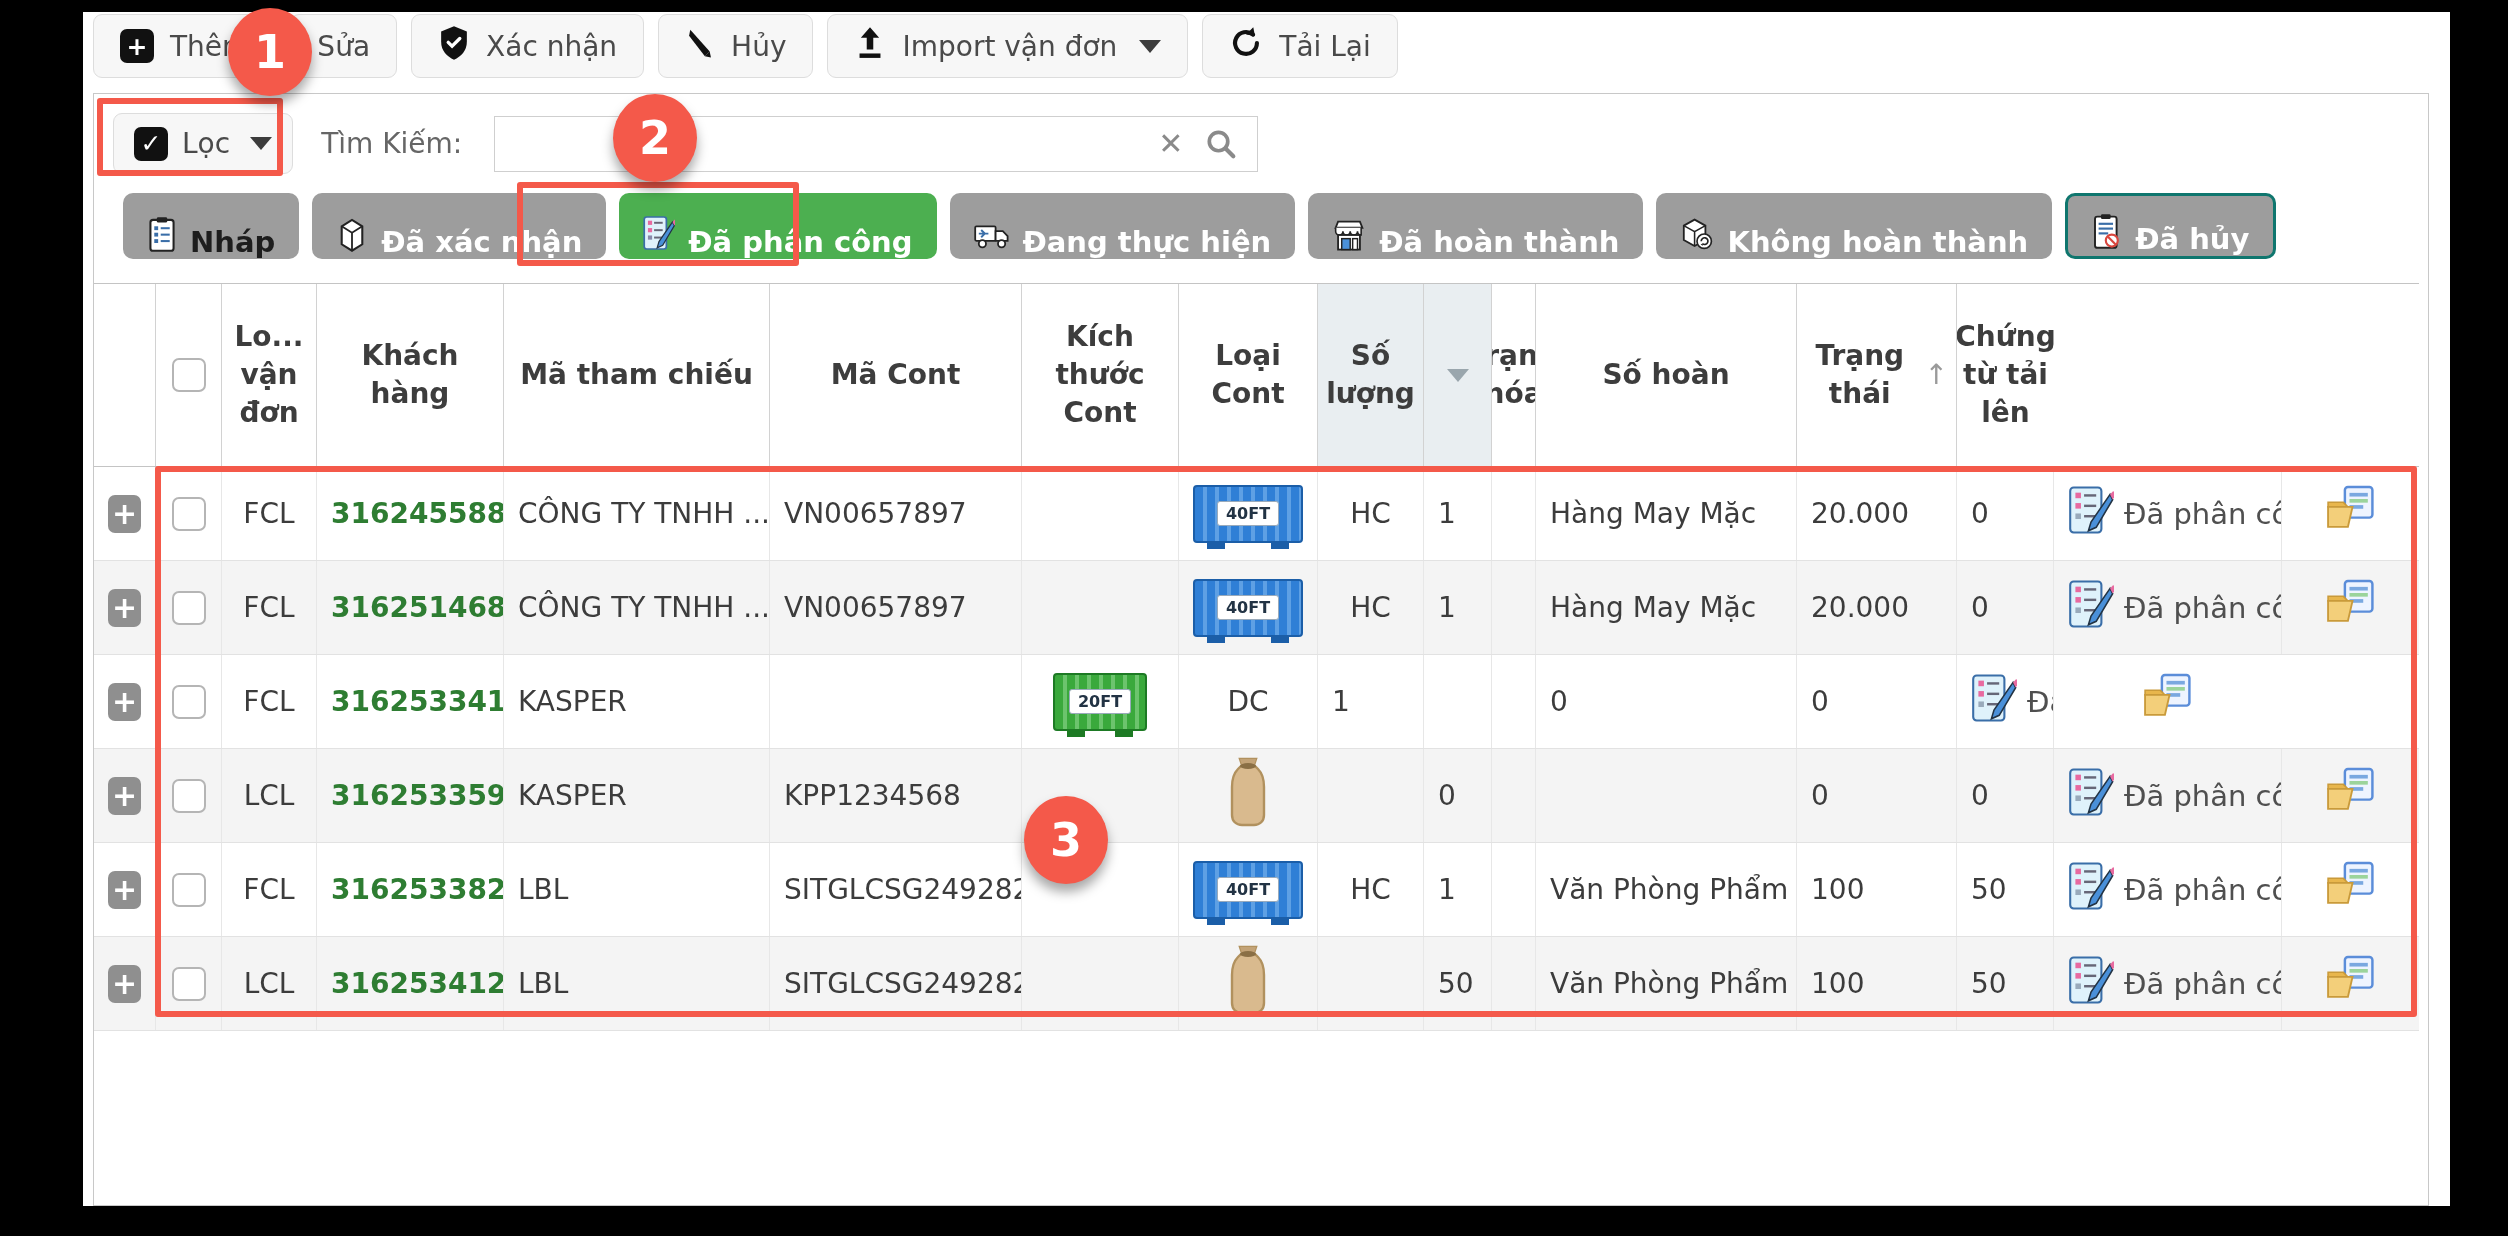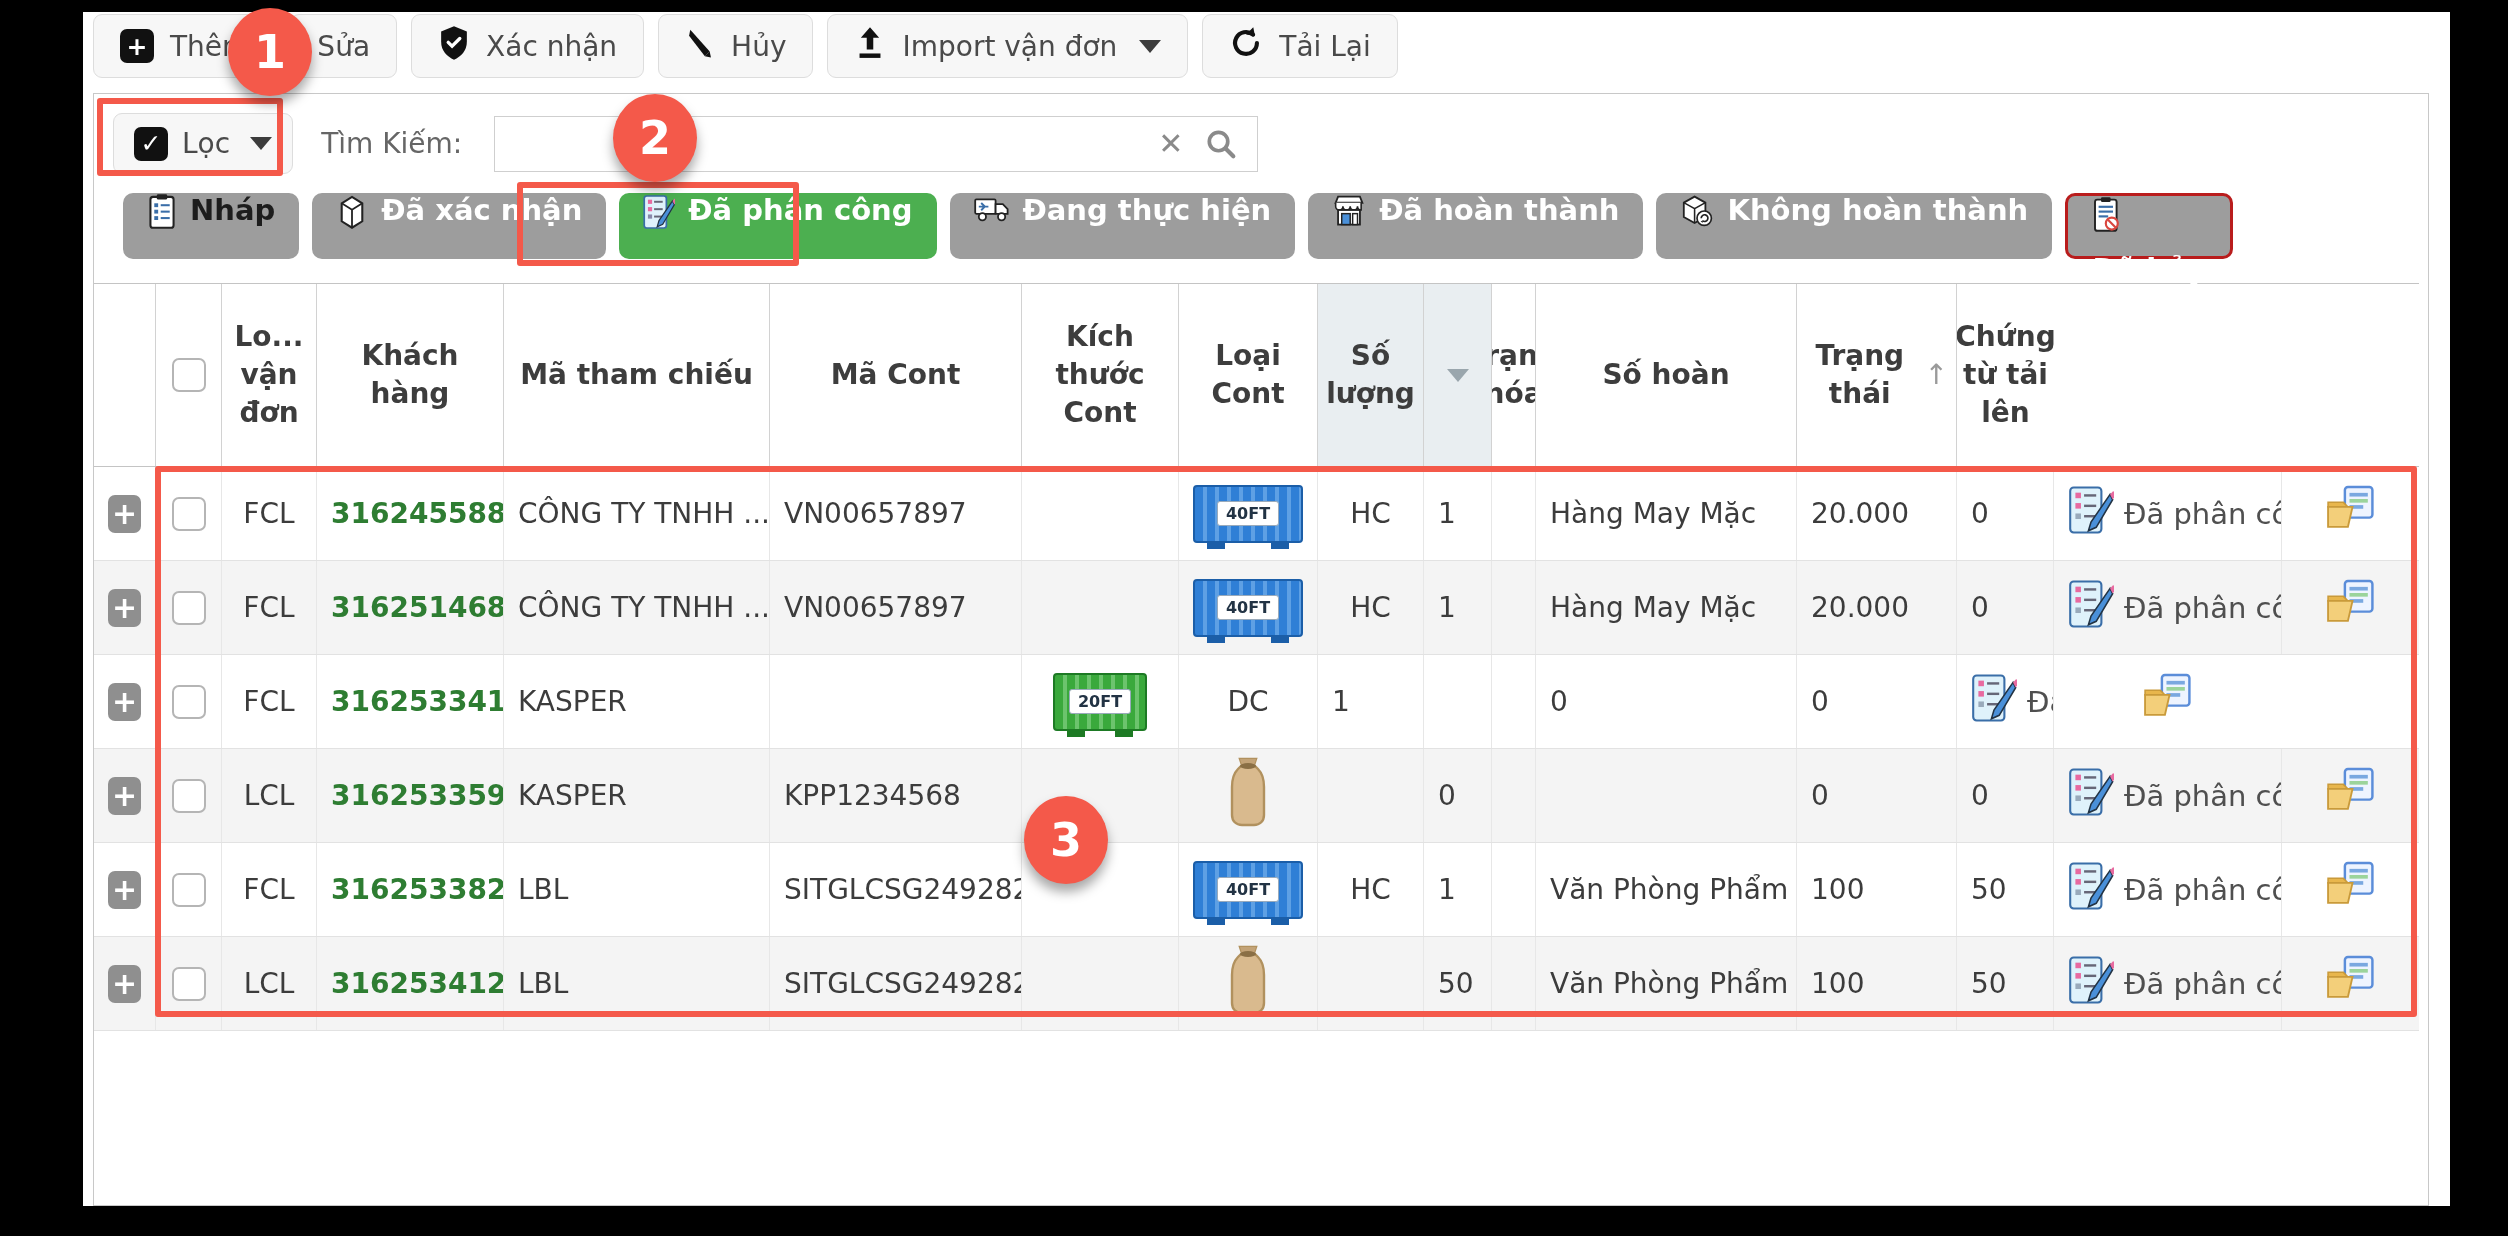--- a/index.html
+++ b/index.html
@@ -30,25 +30,25 @@
            border:1px solid #ddd;border-radius:9px;font-size:28px;color:#4a4a4a;cursor:pointer;box-sizing:border-box;}
   .search-label{margin-left:28px;font-size:28px;color:#666;}
   .search-wrap{margin-left:32px;width:764px;height:56px;border:1px solid #cfcfcf;background:#fff;
                display:flex;align-items:center;box-sizing:border-box;}
   .search-input{flex:1;border:none;outline:none;font-size:26px;padding:0 14px;height:100%;background:transparent;}
   .clear-x{color:#8a8a8a;font-size:30px;font-weight:bold;padding:0 16px;cursor:pointer;line-height:1;}
   .mag{padding:0 20px 0 6px;cursor:pointer;display:flex;align-items:center;}
 
   
   .tabs-row{height:66px;margin:0 0 24px 29px;display:flex;gap:13px;}
-  .tab{display:flex;align-items:flex-start;gap:13px;height:66px;padding:0 24px;background:#9d9d9d;color:#fff;
+  .tab{display:flex;align-items:flex-end;gap:13px;height:66px;padding:0 24px;background:#9d9d9d;color:#fff;
        font-size:29px;font-weight:bold;border-radius:10px;cursor:pointer;box-sizing:border-box;white-space:nowrap;}
   .tab.first{color:#1d1d1d;}
   .tab.active{background:#4caf50;color:#fff;}
-  .tab.ring{border:3px solid #b91c1c;flex-direction:column;}
+  .tab.ring{border:3px solid #0f766e;}
 
   
   .tbl{width:2325px;border-top:1px solid #c4c4c4;font-size:28px;color:#3c3c3c;}
   .trow{display:grid;grid-template-columns:62px 66px 95px 187px 266px 252px 157px 139px 106px 68px 44px 261px 160px 97px 228px 137px;}
   .thead{height:182px;border-bottom:1px solid #c4c4c4;font-weight:bold;color:#3d3d3d;}
   .thead .cell{display:flex;align-items:center;justify-content:center;text-align:center;
                border-right:1px solid #d2d2d2;padding:0 8px;line-height:38px;overflow:hidden;box-sizing:border-box;}
   .thead .cell:last-child{border-right:none;}
   .hl{background:#e9eef1;}
   .tbody .trow{height:93px;border-bottom:1px solid #e2e2e2;background:#fff;}

